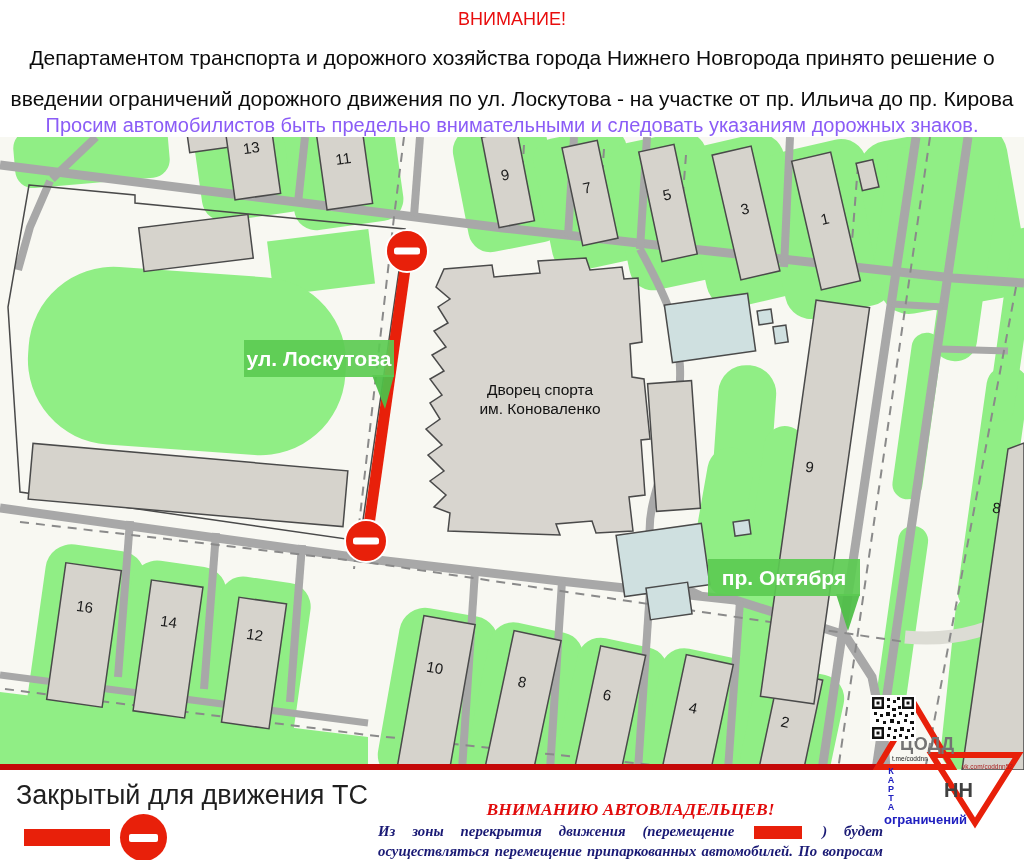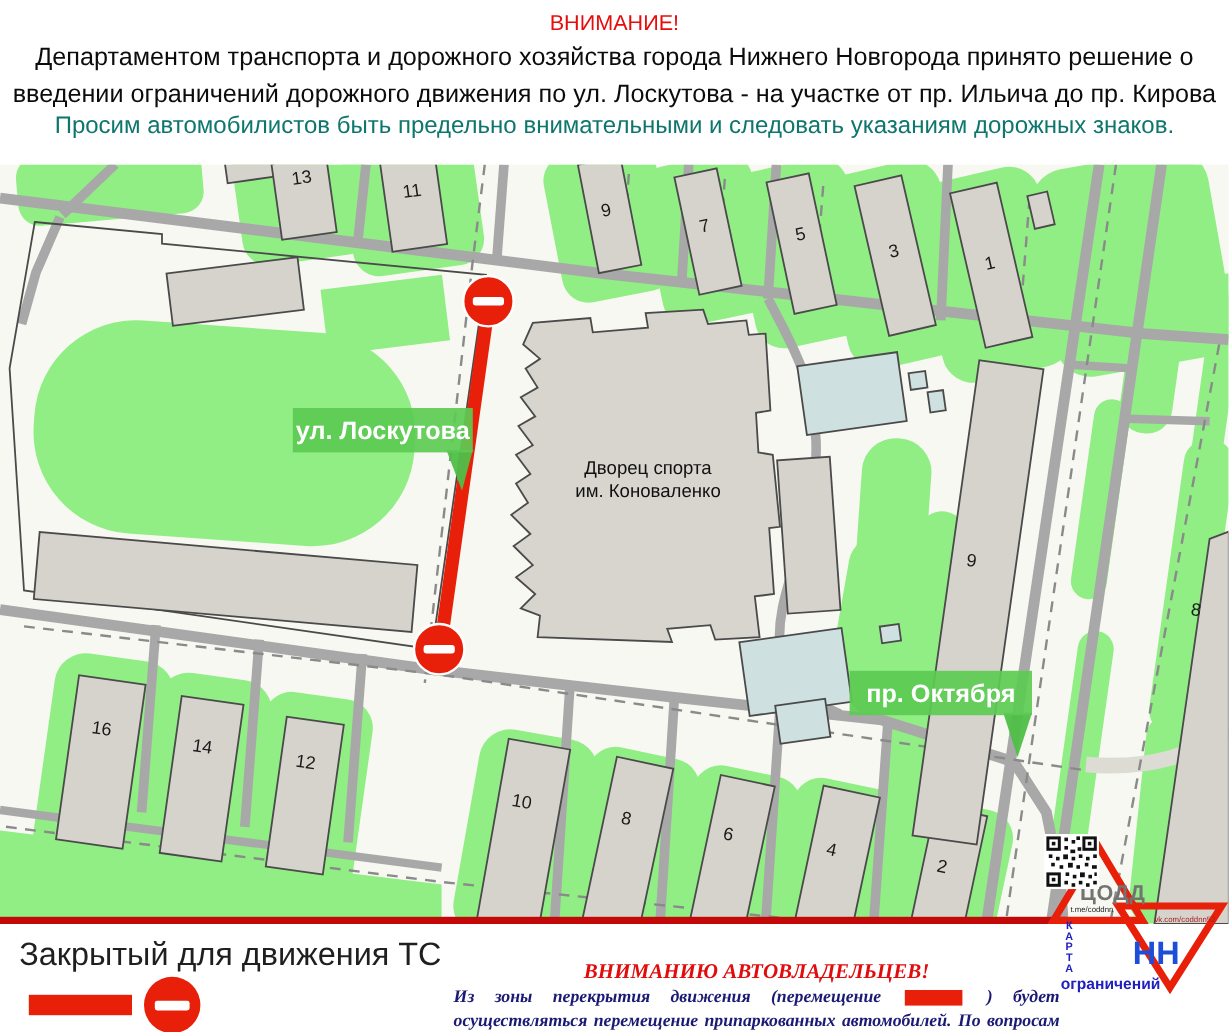--- a/index.html
+++ b/index.html
@@ -1,23 +1,23 @@
 <!DOCTYPE html>
 <html><head>
 <meta charset="utf-8">
 <style>
   html,body{margin:0;padding:0;background:#fff;}
   .page{position:relative;width:1024px;height:860px;overflow:hidden;background:#fff;
         font-family:"Liberation Sans",sans-serif;}
   
   .hdr{position:absolute;top:0;left:0;width:1024px;text-align:center;}
   .hdr-title{margin-top:9px;font-size:18px;color:#e80d0d;}
-  .hdr-body{margin-top:4px;font-size:21px;color:#0c0c0c;line-height:27px;}
+  .hdr-body{margin-top:14px;font-size:21px;color:#0c0c0c;line-height:27px;}
   .hdr-schedule{margin-top:2px;font-size:20.5px;color:#e80d0d;line-height:26px;}
-  .hdr-caution{font-size:20px;color:#0f766e;line-height:26px;}
+  .hdr-caution{font-size:20px;color:#8b5cf6;line-height:26px;}
   
   .map{position:absolute;top:137px;left:0;width:1024px;height:633px;background:#f8f8f2;overflow:hidden;z-index:1;}
   .map svg{display:block;}
   
   .footer{position:absolute;top:773px;left:0;width:1024px;height:87px;background:#fff;z-index:2;}
   .legend{position:absolute;left:16px;top:3px;width:360px;font-size:27px;color:#1f1f1f;line-height:38px;}
   .legend-line2{white-space:nowrap;}
   .legend-bar{display:inline-block;width:86px;height:17px;background:#e8200a;vertical-align:middle;margin:0 10px 4px 8px;}
   .noentry{display:inline-block;width:47px;height:47px;background:#e8200a;border-radius:50%;
            position:relative;vertical-align:middle;margin-bottom:4px;}
@@ -27,21 +27,21 @@
   .notice-body{margin:2px 0 0 0;font-size:14.8px;font-weight:bold;font-style:italic;color:#1a1a75;
                text-align:justify;line-height:1.32;}
   .swatch{display:inline-block;width:48px;height:13px;background:#e8200a;vertical-align:middle;margin:0 3px;}
   .phone{color:#e10c0c;}
   .tow{vertical-align:middle;margin-left:14px;}
   
   .logo{position:absolute;left:870px;top:695px;width:154px;height:165px;z-index:9;}
   .logo svg{position:absolute;left:0;top:0;}
   .logo-org{position:absolute;left:30px;top:39px;width:68px;text-align:left;
             font-size:18px;font-weight:bold;color:#737373;letter-spacing:.5px;}
-  .logo-region{position:absolute;left:74px;top:84px;font-size:27px;font-weight:bold;color:#1d4ed8;}
+  .logo-region{position:absolute;left:74px;top:84px;font-size:20px;font-weight:bold;color:#404040;}
   .logo-tg{position:absolute;left:22px;top:60px;font-size:6.5px;color:#222;}
   .logo-vk{position:absolute;left:92px;top:68px;font-size:6.5px;color:#a81f1f;}
   .logo-qr{position:absolute;left:27px;top:70px;}
   .logo-karta{position:absolute;left:16px;top:71px;height:46px;writing-mode:vertical-rl;text-orientation:upright;
               font-size:9px;font-weight:bold;color:#2020c0;letter-spacing:-1px;}
   .logo-capt{position:absolute;left:14px;top:117px;font-size:13px;font-weight:bold;color:#2020c0;}
 </style>
 </head>
 <body>
 

